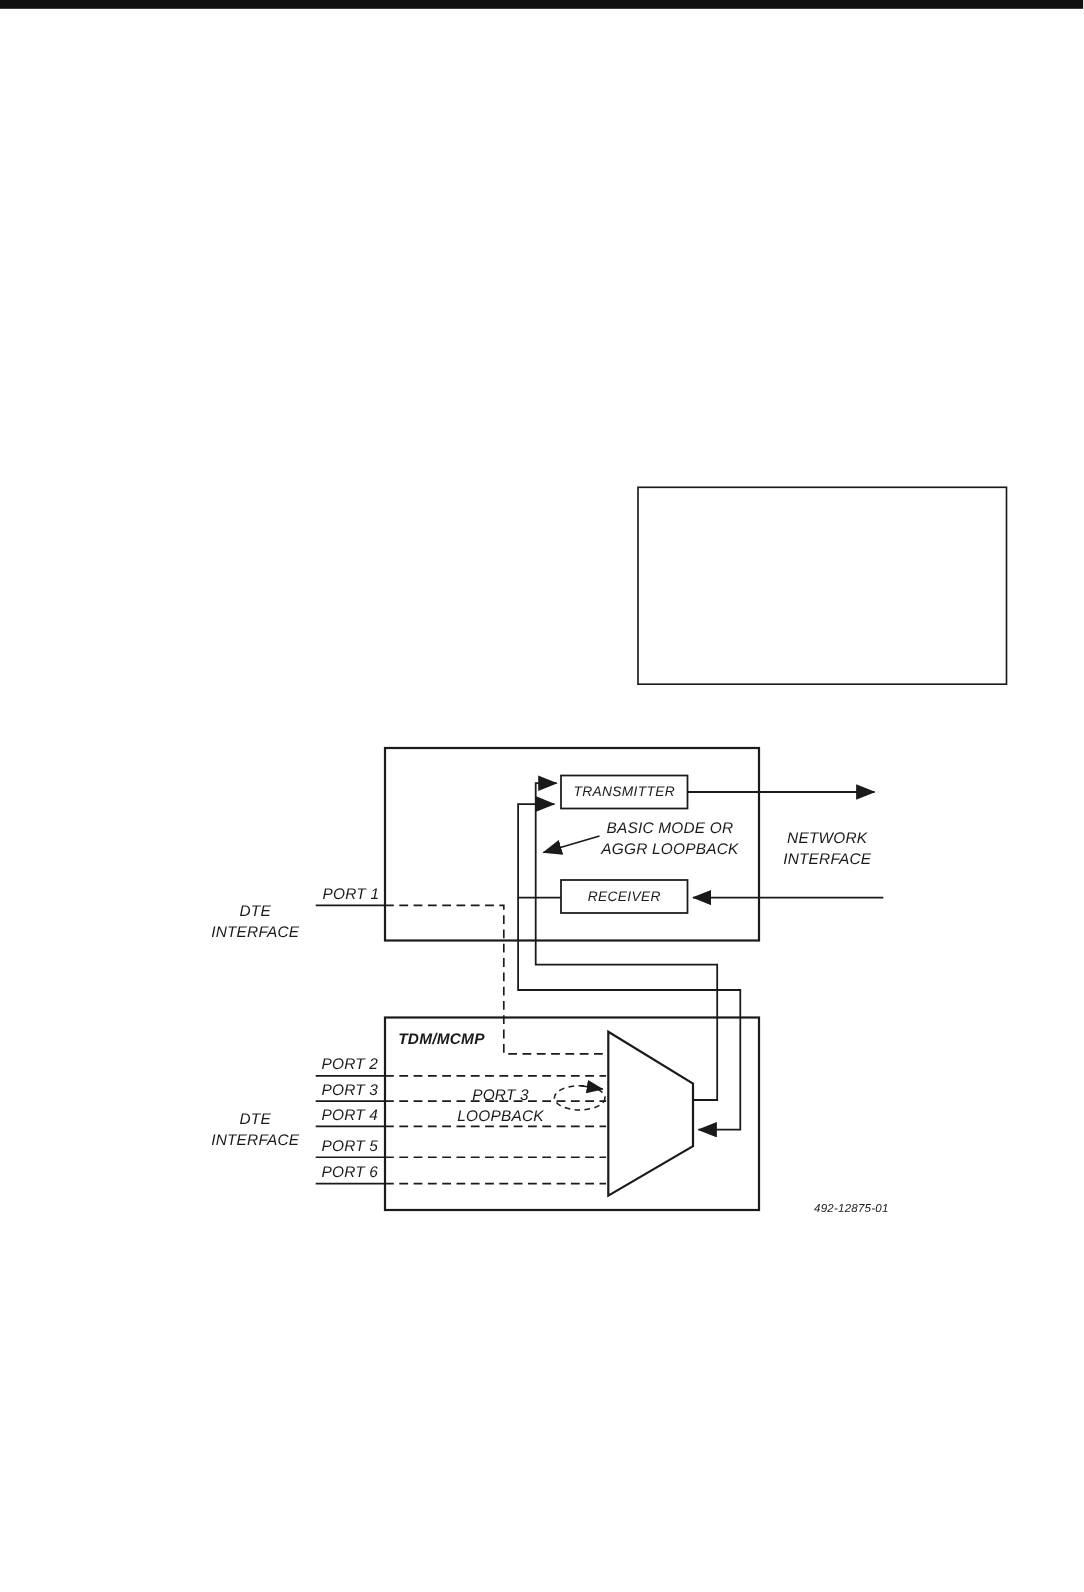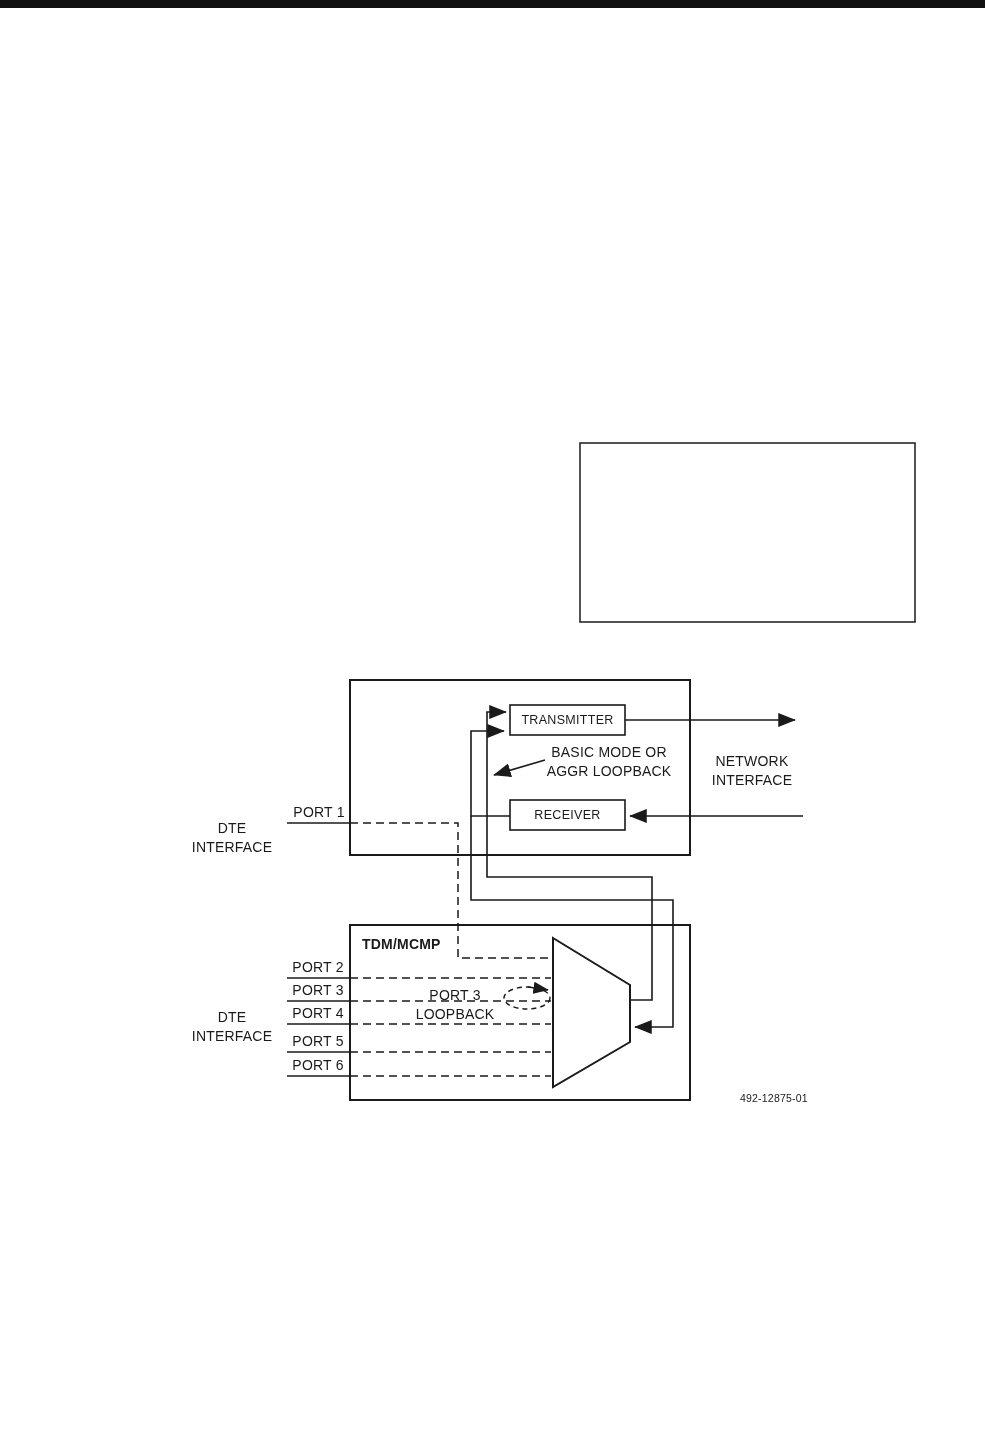--- a/index.html
+++ b/index.html
@@ -2,20 +2,21 @@
 <html><head>
 <meta charset="utf-8">
 <style>
   html,body{margin:0;padding:0;background:#ffffff;}
   .page{
     position:relative;
     width:985px;height:1281px;
     background:#ffffff;
     font-family:"Liberation Sans",sans-serif;
     overflow:hidden;
+    font-style:italic;
   }
   svg{position:absolute;left:0;top:0;display:block;}
   text{
     fill:#1a1a1a;
     font-family:"Liberation Sans",sans-serif;
   }
   .lbl{font-size:14px;letter-spacing:.2px;}
   .boxlbl{font-size:12.5px;letter-spacing:.3px;}
   .bold{font-weight:bold;}
   .fig{font-size:10.5px;letter-spacing:.2px;}

